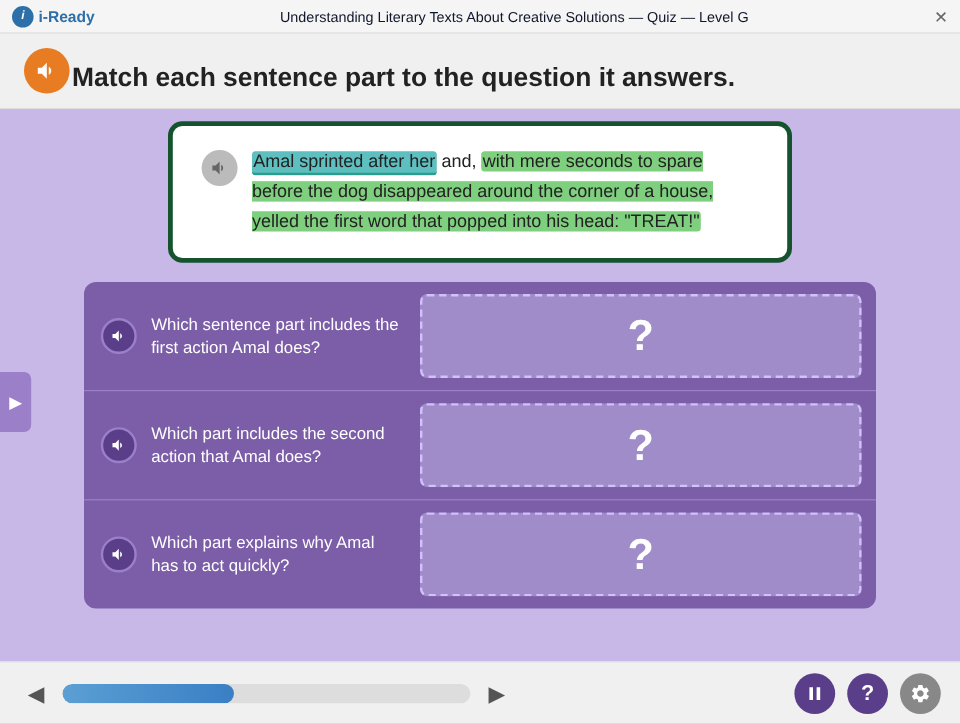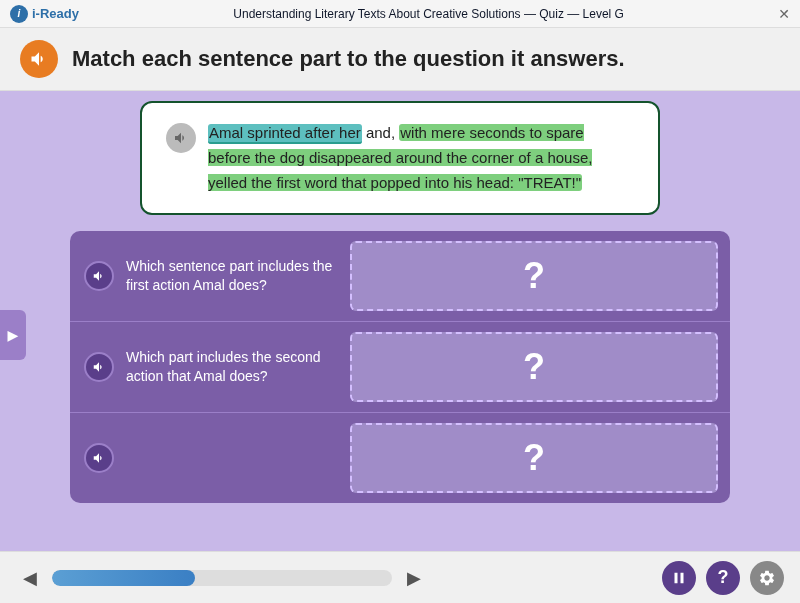--- a/index.html
+++ b/index.html
@@ -50,22 +50,22 @@
       font-size: 14px;
       color: #666;
       cursor: pointer;
     }
 
     
     .header {
       background: #f0f0f0;
       padding: 12px 20px;
       display: flex;
-      align-items: center;
-      gap: 14px;
+      align-items: flex-end;
+      gap: 2px;
       border-bottom: 1px solid #ddd;
     }
     .speaker-btn-large {
       width: 38px;
       height: 38px;
       border-radius: 50%;
       background: #e87c22;
       display: flex;
       align-items: center;
       justify-content: center;
@@ -103,21 +103,21 @@
       font-size: 14px;
     }
 
     
     .passage-card {
       background: white;
       border-radius: 12px;
       padding: 18px 24px;
       margin: 0 auto 14px auto;
       max-width: 520px;
-      border: 2px solid #14532d;
+      border: 4px solid #14532d;
       display: flex;
       align-items: flex-start;
       gap: 12px;
     }
     .passage-speaker {
       width: 30px;
       height: 30px;
       border-radius: 50%;
       background: #bbb;
       display: flex;
@@ -351,20 +351,21 @@
       </div>
     </div>
 
     <div class="question-row">
       <div class="question-left">
         <div class="speaker-btn-small">
           <svg viewBox="0 0 24 24">
             <path d="M3 9v6h4l5 5V4L7 9H3zm13.5 3c0-1.77-1.02-3.29-2.5-4.03v8.05c1.48-.73 2.5-2.25 2.5-4.02z"></path>
           </svg>
         </div>
+        <div class="question-text">Which part explains why Amal has to act quickly?</div>
       </div>
       <div class="question-right">
         <span class="question-mark">?</span>
       </div>
     </div>
 
   </div>
 </div>
 
 <div class="bottom-bar">

